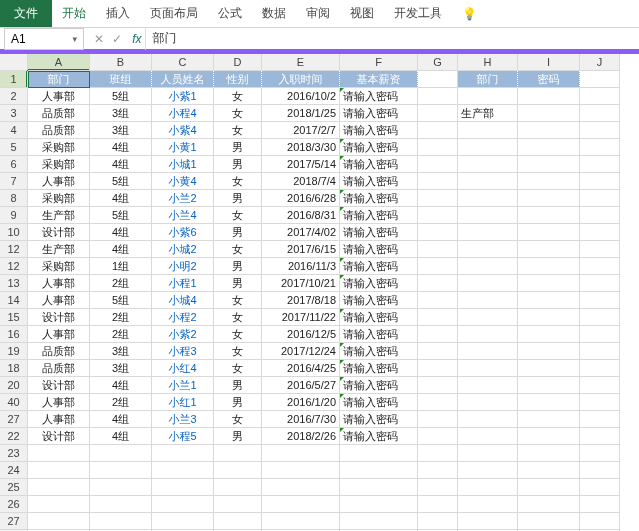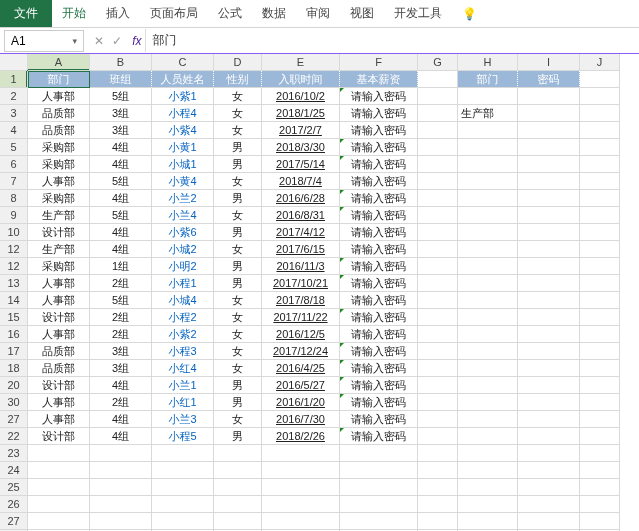--- a/index.html
+++ b/index.html
@@ -4,42 +4,42 @@
 <style>
 * { margin: 0; padding: 0; box-sizing: border-box; }
 body { font-family: "Microsoft YaHei", sans-serif; font-size: 12px; background: #fff; width: 639px; height: 531px; overflow: hidden; }
 .ribbon { background: #fff; border-bottom: 1px solid #d4d4d4; height: 28px; display: flex; align-items: stretch; }
 .file-tab { background: #217346; color: #fff; padding: 6px 14px; font-size: 12px; display: flex; align-items: center; }
 .tabs { display: flex; align-items: center; }
 .tab { padding: 6px 10px; color: #444; cursor: pointer; font-size: 12px; }
 .tab.active { color: #217346; font-weight: 500; }
 .tellme { padding: 6px 10px; color: #888; display: flex; align-items: center; gap: 4px; font-size: 11px; }
 .bulb { font-size: 12px; }
-.namebox-row { display: flex; align-items: center; height: 26px; border-bottom: 1px solid #8b5cf6; }
+.namebox-row { display: flex; align-items: center; height: 26px; border-bottom: 5px solid #8b5cf6; }
 .namebox { width: 80px; border: 1px solid #ccc; padding: 3px 6px; margin: 2px 4px; font-size: 12px; background: #fff; display: flex; align-items: center; justify-content: space-between; }
 .namebox .arrow { color: #666; font-size: 9px; }
 .fx-btns { display: flex; gap: 8px; padding: 0 6px; color: #999; }
 .fx-btns span { cursor: pointer; }
-.fx-label { font-style: italic; color: #4c1d95; padding: 0 4px; }
+.fx-label { font-style: italic; color: #0f766e; padding: 0 4px; }
 .formula-bar { flex: 1; padding: 3px 6px; border-left: 1px solid #ddd; color: #333; }
 .sheet { display: grid; grid-template-columns: 28px 62px 62px 62px 48px 78px 78px 40px 60px 62px 40px; }
 .corner, .colh, .rowh, .cell { border-right: 1px solid #d9d9d9; border-bottom: 1px solid #d9d9d9; height: 17px; line-height: 17px; overflow: hidden; white-space: nowrap; }
 .corner { background: #f0f0f0; }
 .colh { background: #f0f0f0; text-align: center; color: #444; font-size: 11px; position: relative; }
 .colh.sel { background: #d5e3c6; }
 .colh.sel::after { content: ""; position: absolute; left: 0; right: 0; bottom: 0; height: 1px; background: #217346; }
 .rowh { background: #f0f0f0; text-align: center; color: #444; font-size: 11px; position: relative; }
 .rowh.sel { background: #d5e3c6; }
 .rowh.sel::after { content: ""; position: absolute; top: 0; bottom: 0; right: 0; width: 1px; background: #217346; }
 .cell { padding: 0 3px; font-size: 11px; color: #222; text-align: center; background: #fff; }
 .cell.selcell { outline: 2px solid #217346; outline-offset: -1px; }
 .cell.hdr { background: #9cb8d8; color: #fff; border-right: 1px dotted #fff; }
 .cell.link { color: #0563c1; }
-.cell.date { text-align: center; text-decoration: underline; }
-.cell.pwd { text-align: center; position: relative; }
+.cell.date { text-align: right; }
+.cell.pwd { text-align: left; position: relative; }
 .cell.flag::before { content: ""; position: absolute; left: 0; top: 0; border-top: 4px solid #1e8a1e; border-right: 4px solid transparent; }
 .cell.txt { text-align: left; }
 </style>
 </head>
 <body>
 
 <div class="ribbon">
   <div class="file-tab">文件</div>
   <div class="tabs" id="tabs">
       <div class="tab active">开始</div>
@@ -178,21 +178,21 @@
     <div class="cell pwd flag">请输入密码</div>
     <div class="cell"></div>
     <div class="cell"></div>
     <div class="cell"></div>
     <div class="cell"></div>
     <div class="rowh">10</div>
     <div class="cell">设计部</div>
     <div class="cell">4组</div>
     <div class="cell link">小紫6</div>
     <div class="cell">男</div>
-    <div class="cell date">2017/4/12</div>
+    <div class="cell date">2017/4/02</div>
     <div class="cell pwd">请输入密码</div>
     <div class="cell"></div>
     <div class="cell"></div>
     <div class="cell"></div>
     <div class="cell"></div>
     <div class="rowh">12</div>
     <div class="cell">生产部</div>
     <div class="cell">4组</div>
     <div class="cell link">小城2</div>
     <div class="cell">女</div>
@@ -250,21 +250,21 @@
     <div class="cell">人事部</div>
     <div class="cell">2组</div>
     <div class="cell link">小紫2</div>
     <div class="cell">女</div>
     <div class="cell date">2016/12/5</div>
     <div class="cell pwd">请输入密码</div>
     <div class="cell"></div>
     <div class="cell"></div>
     <div class="cell"></div>
     <div class="cell"></div>
-    <div class="rowh">17</div>
+    <div class="rowh">19</div>
     <div class="cell">品质部</div>
     <div class="cell">3组</div>
     <div class="cell link">小程3</div>
     <div class="cell">女</div>
     <div class="cell date">2017/12/24</div>
     <div class="cell pwd flag">请输入密码</div>
     <div class="cell"></div>
     <div class="cell"></div>
     <div class="cell"></div>
     <div class="cell"></div>
@@ -283,21 +283,21 @@
     <div class="cell">设计部</div>
     <div class="cell">4组</div>
     <div class="cell link">小兰1</div>
     <div class="cell">男</div>
     <div class="cell date">2016/5/27</div>
     <div class="cell pwd flag">请输入密码</div>
     <div class="cell"></div>
     <div class="cell"></div>
     <div class="cell"></div>
     <div class="cell"></div>
-    <div class="rowh">30</div>
+    <div class="rowh">40</div>
     <div class="cell">人事部</div>
     <div class="cell">2组</div>
     <div class="cell link">小红1</div>
     <div class="cell">男</div>
     <div class="cell date">2016/1/20</div>
     <div class="cell pwd flag">请输入密码</div>
     <div class="cell"></div>
     <div class="cell"></div>
     <div class="cell"></div>
     <div class="cell"></div>

